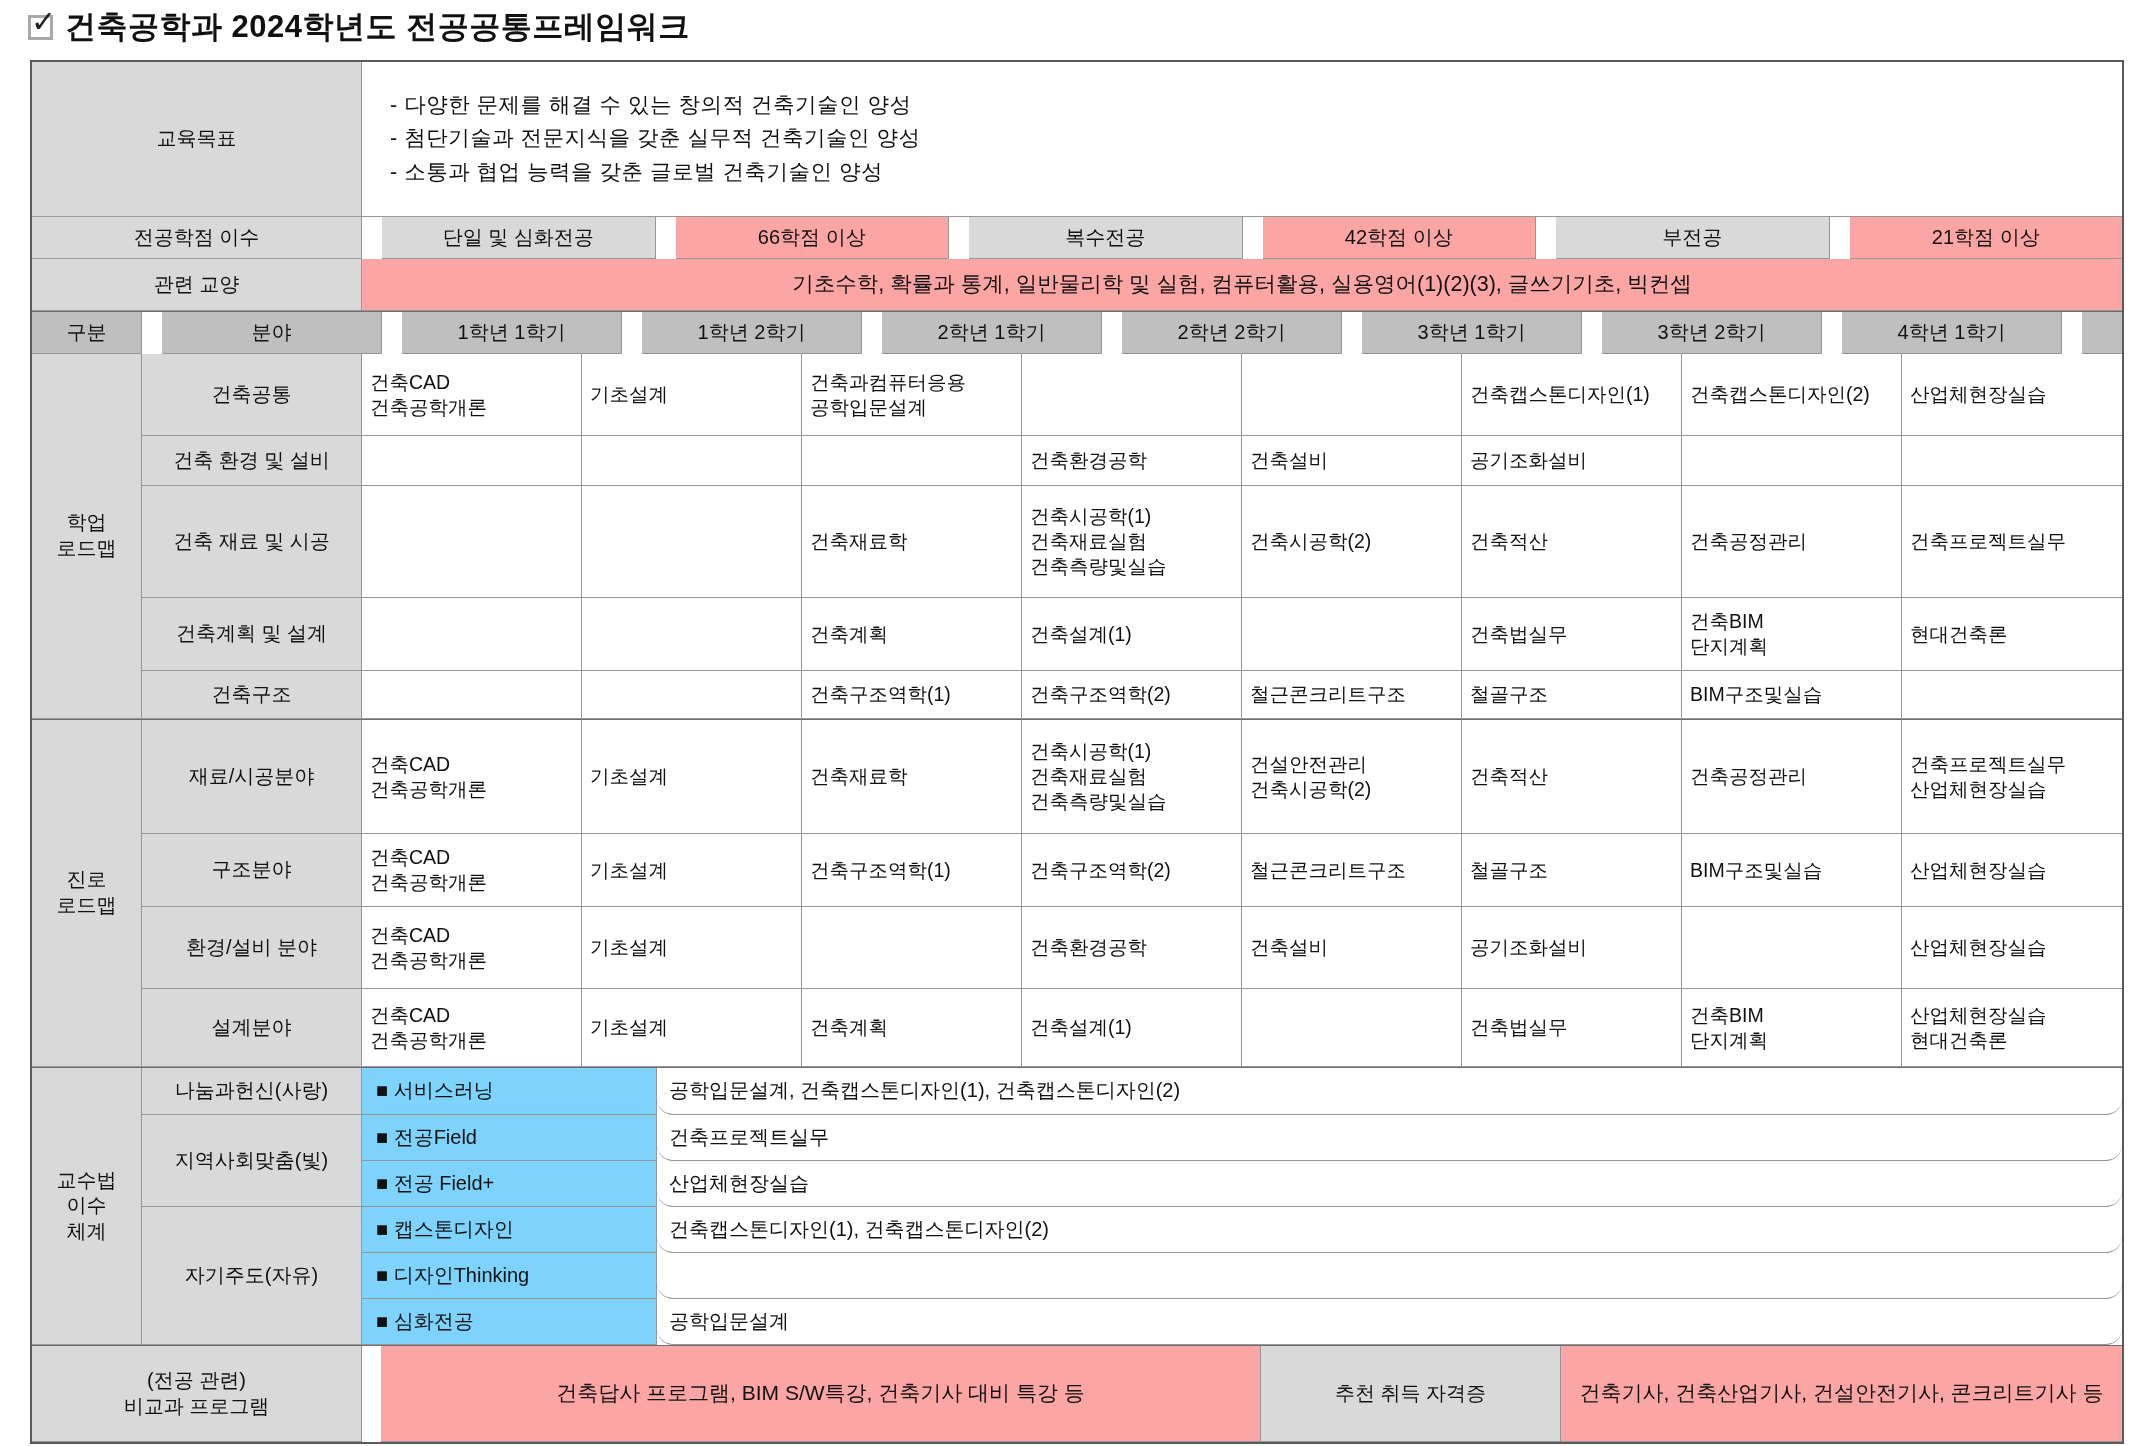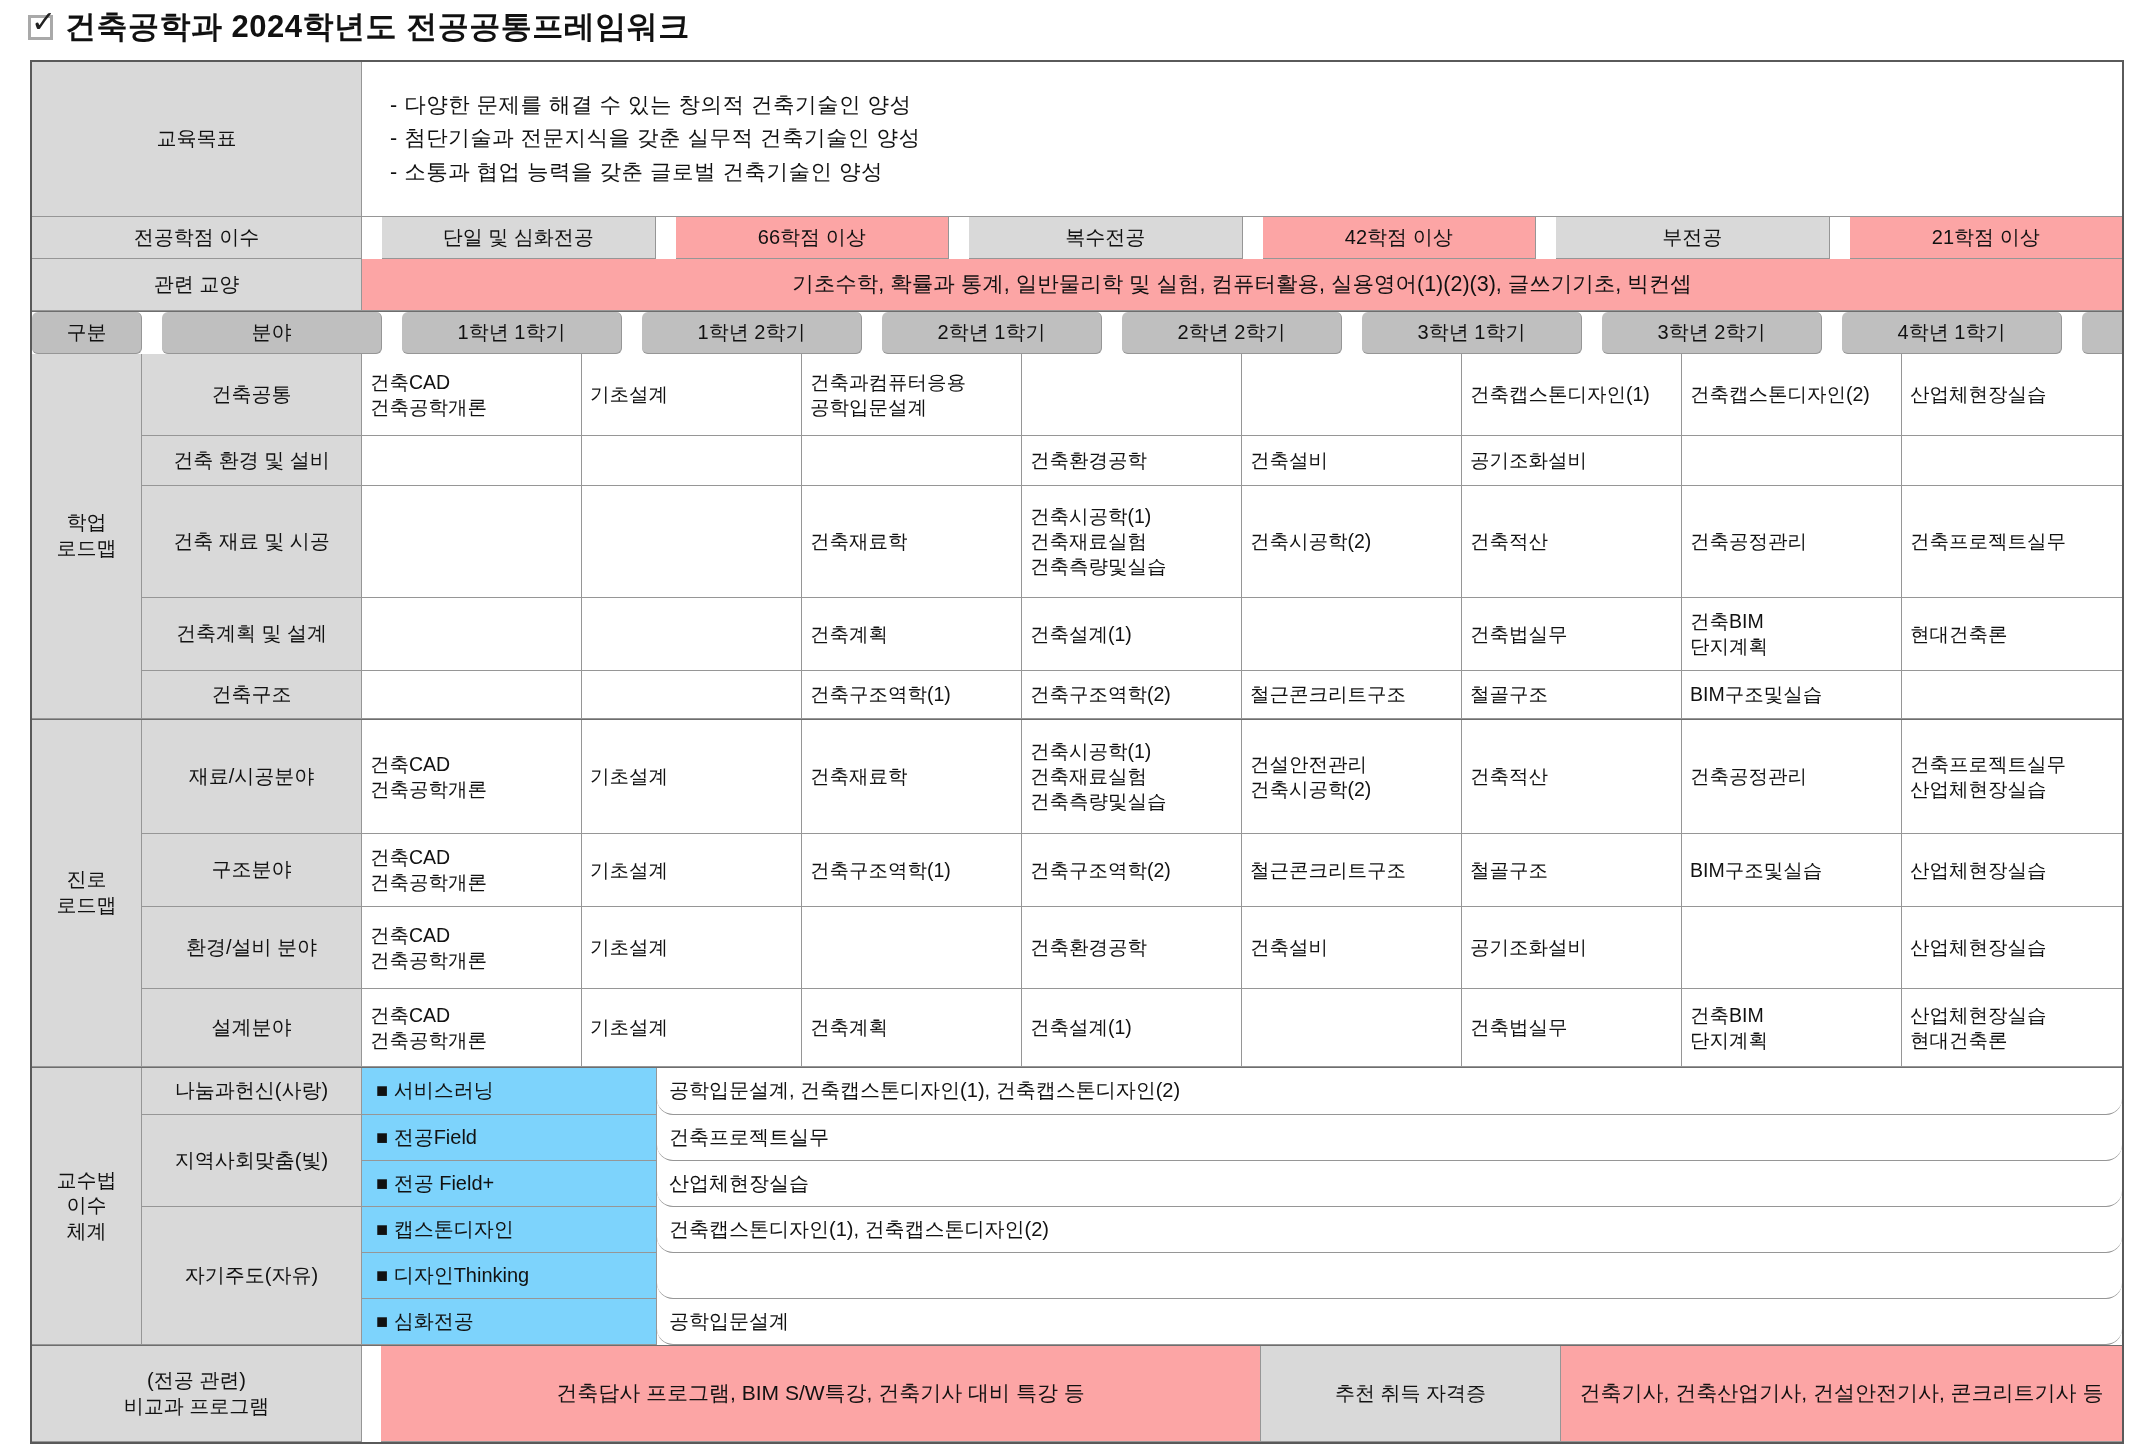--- a/index.html
+++ b/index.html
@@ -14,21 +14,21 @@
   .row{display:flex;align-items:stretch;}
   .rows{display:flex;flex-direction:column;flex:1;min-width:0;}
   .section{display:flex;align-items:stretch;}
   .cell{box-sizing:border-box;border-right:1px solid #969696;border-bottom:1px solid #969696;
         display:flex;flex-direction:column;justify-content:center;font-size:20px;line-height:1.28;
         background:#fff;overflow:hidden;}
   .row > .cell:last-child{border-right:0;}
   .pgroup{display:flex;align-items:stretch;}
   .pre{white-space:pre-line;}
   .lbl{background:#d9d9d9;align-items:center;text-align:center;}
-  .hdr{background:#bfbfbf;align-items:center;text-align:center;border-radius:6px;}
+  .hdr{background:#bfbfbf;align-items:center;text-align:center;}
   .val{background:#fca5a5;align-items:center;text-align:center;}
   .course{align-items:flex-start;text-align:left;padding:4px 8px;font-size:19.5px;}
   .courses{align-items:flex-start;text-align:left;padding:4px 12px;border-radius:16px;}
   .method{background:#7dd3fc;align-items:flex-start;text-align:left;padding:4px 14px;}
   .goals-cell{align-items:flex-start;text-align:left;padding:6px 28px;font-size:21.5px;line-height:1.55;letter-spacing:0.5px;}
   .w110{width:110px;flex:0 0 110px;}
   .w220{width:220px;flex:0 0 220px;}
   .w330{width:330px;flex:0 0 330px;}
   .w295{width:295px;flex:0 0 295px;}
   .w880{width:880px;flex:0 0 880px;}

